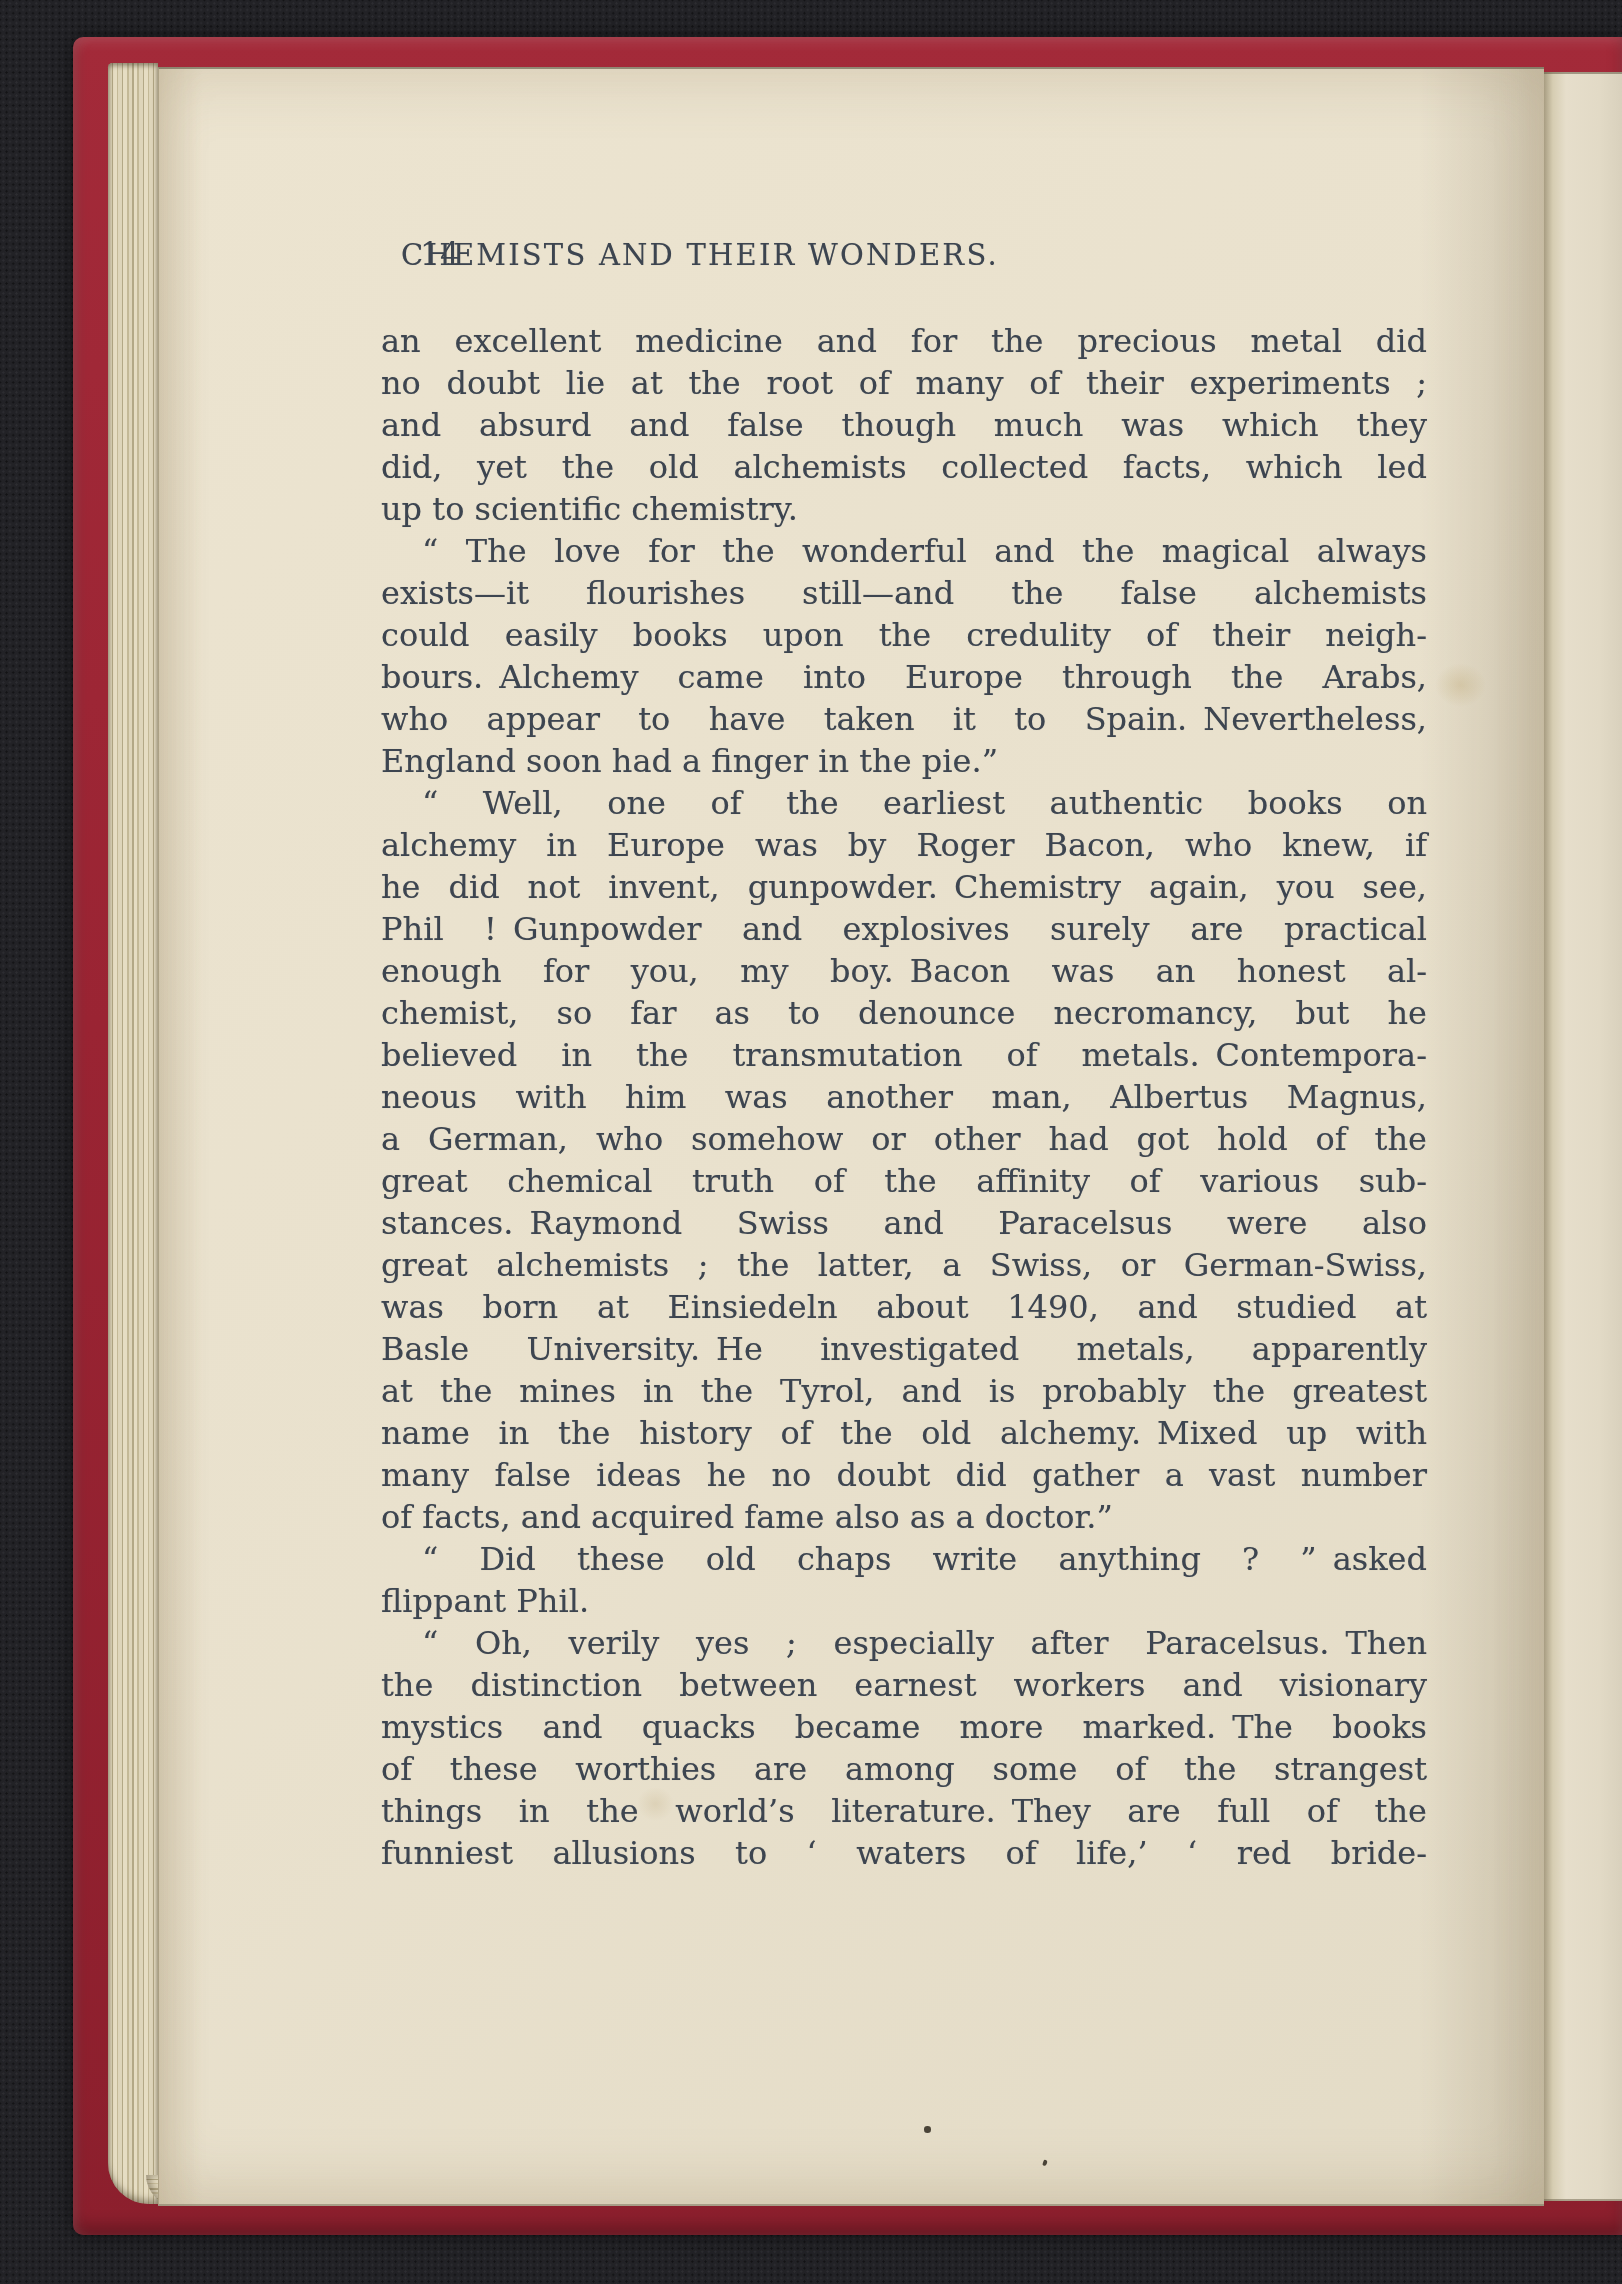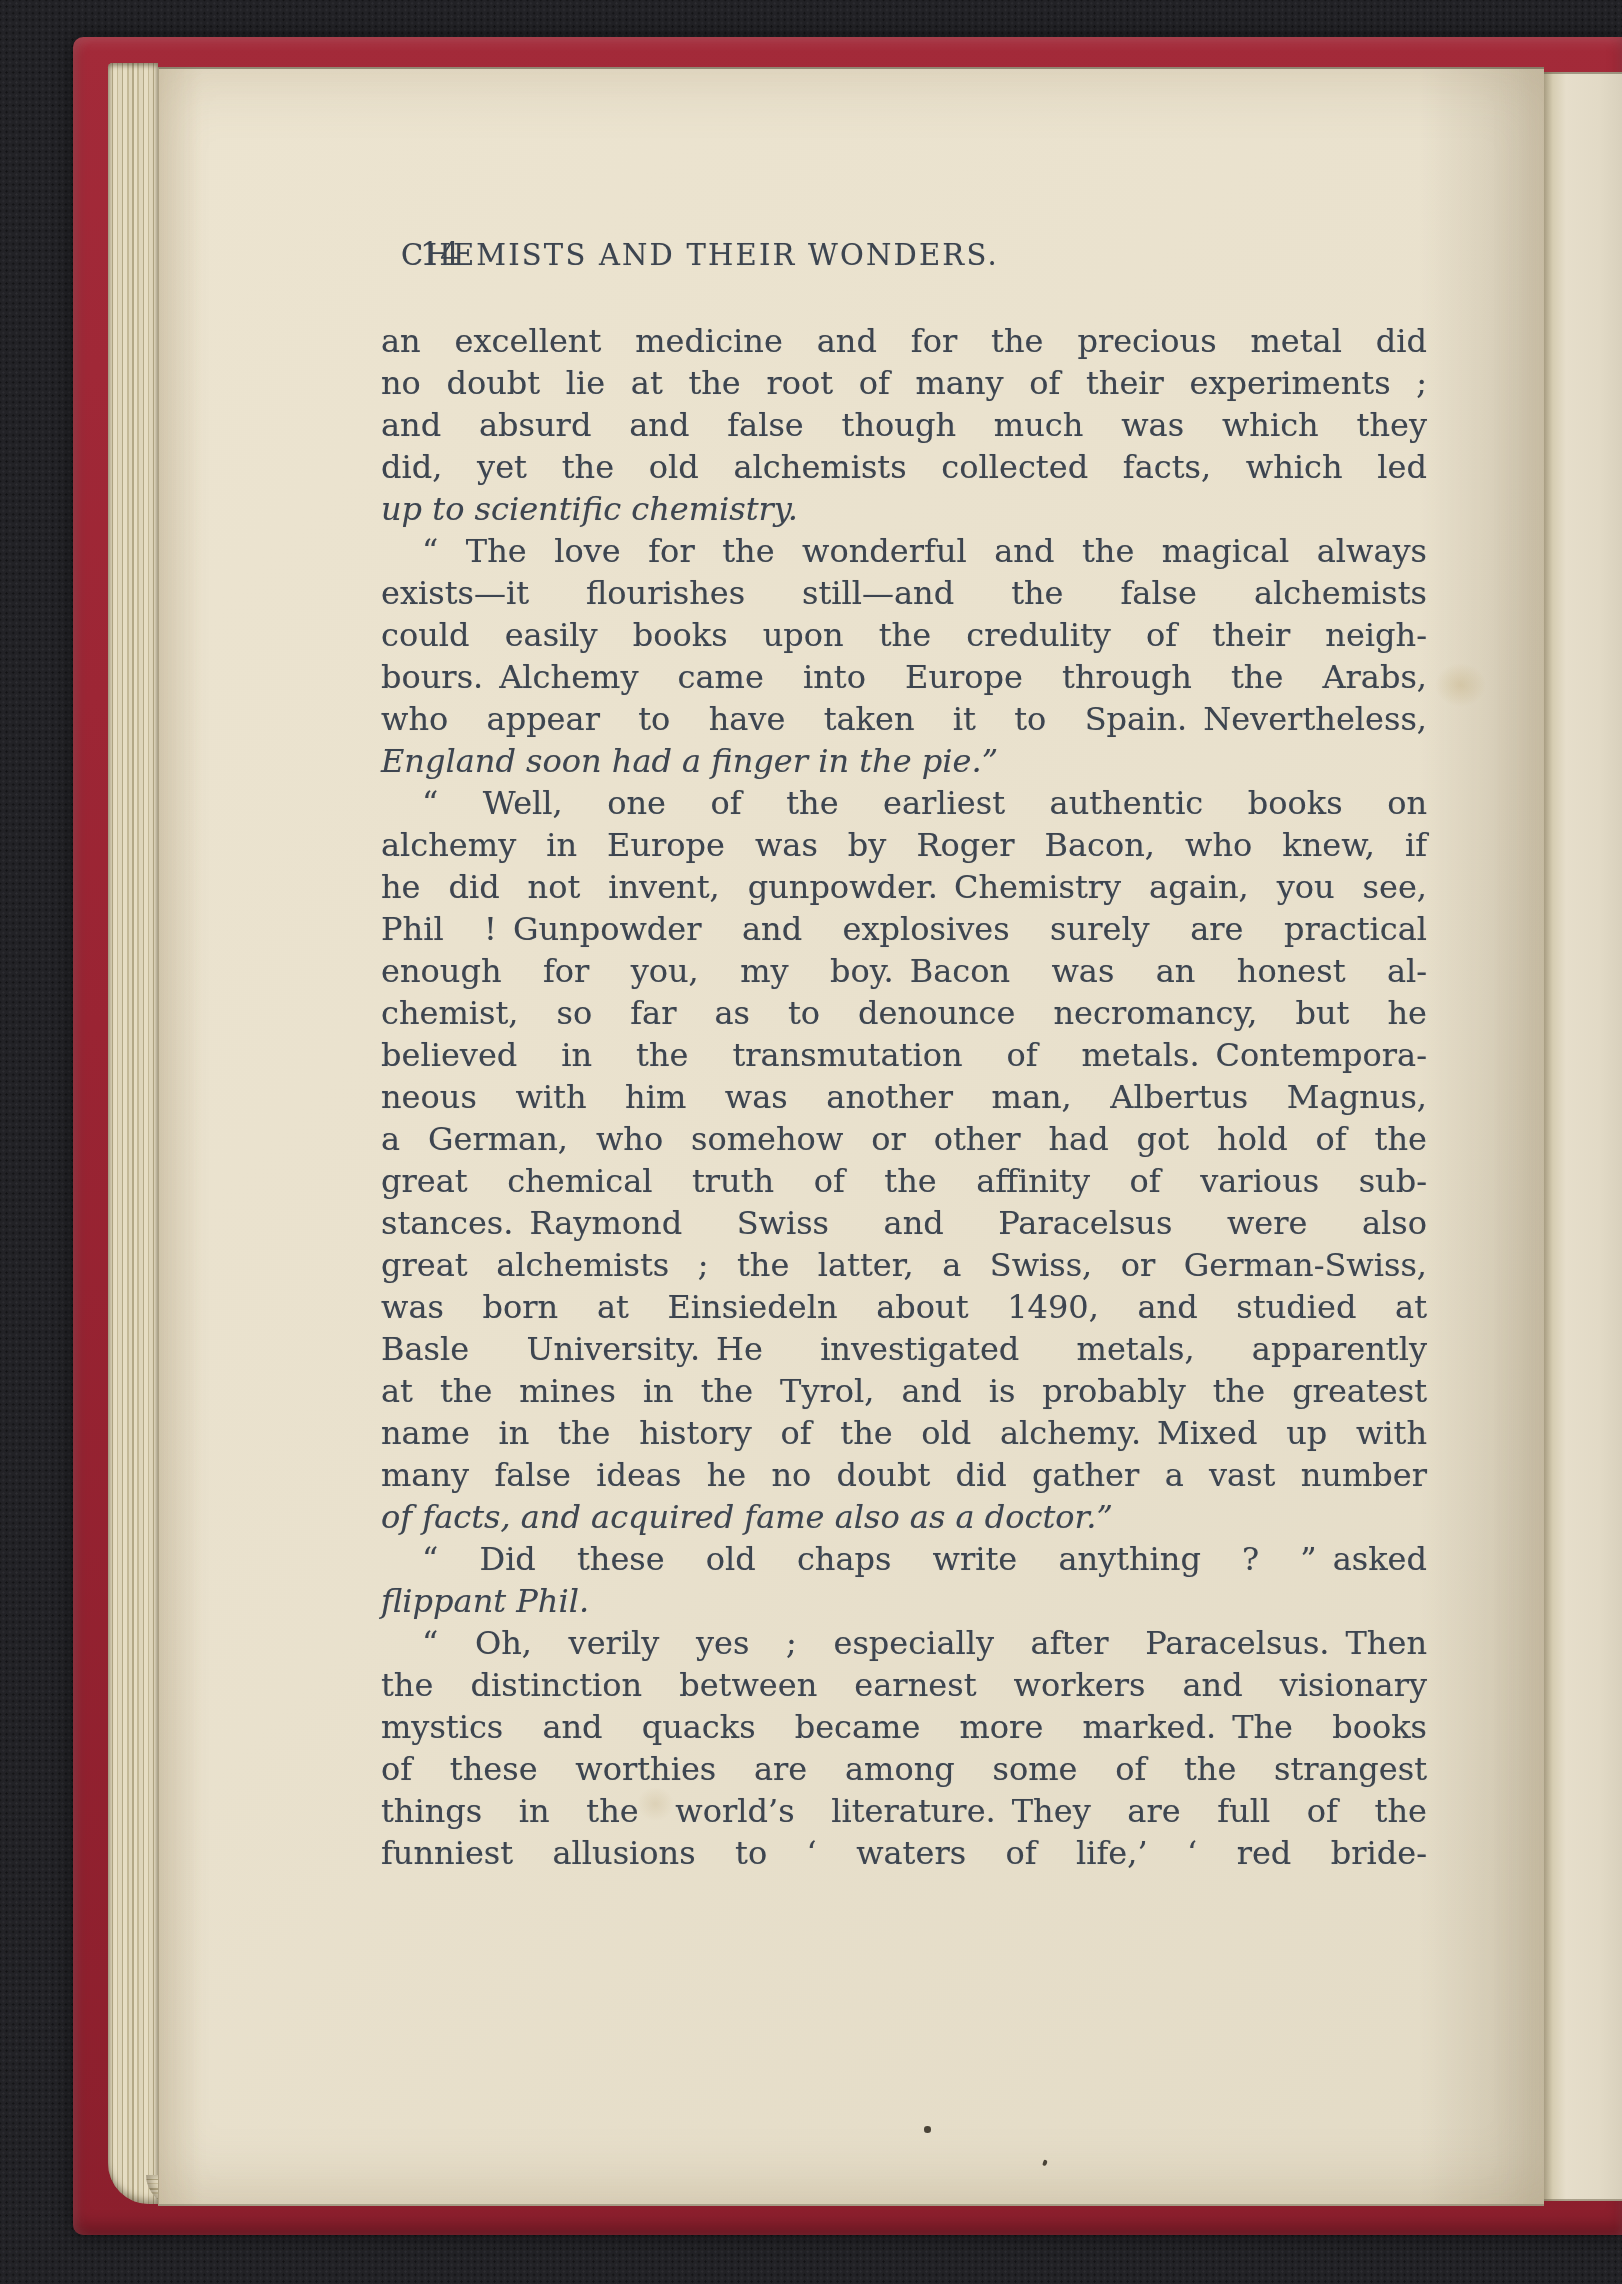--- a/index.html
+++ b/index.html
@@ -57,21 +57,21 @@
     text-align:left;font-size:29px;letter-spacing:2.2px;padding-top:4.4px;
     text-shadow:0 0 0.7px rgba(61,69,80,.35);
   }
   .text-block{position:absolute;left:381px;top:320px;width:1046px;color:var(--ink,#3d4550);}
   .line{
     height:42px;line-height:42px;font-size:32px;
     text-align:justify;text-align-last:justify;
     text-shadow:0 0 0.7px rgba(61,69,80,.3);
     white-space:normal;
   }
-  .line.last{text-align-last:left;font-style:italic;}
+  .line.last{text-align-last:left;}
   .para.indent .line:first-child{padding-left:41px;}
   .speck{position:absolute;background:#4a4438;border-radius:50%;}
   .speck.s1{left:924px;top:2126px;width:6.6px;height:6.6px;}
   .speck.s2{left:1043px;top:2160px;width:4.4px;height:5.9px;transform:rotate(20deg);border-radius:40% 60% 60% 40%;}
   .stain{position:absolute;border-radius:50%;pointer-events:none;}
   .stain.t1{left:1435px;top:663px;width:51px;height:44px;
     background:radial-gradient(closest-side, rgba(170,140,70,.22), rgba(170,140,70,0));}
   .stain.t2{left:637px;top:1787px;width:37px;height:34px;
     background:radial-gradient(closest-side, rgba(160,130,70,.15), rgba(160,130,70,0));}
 </style>

